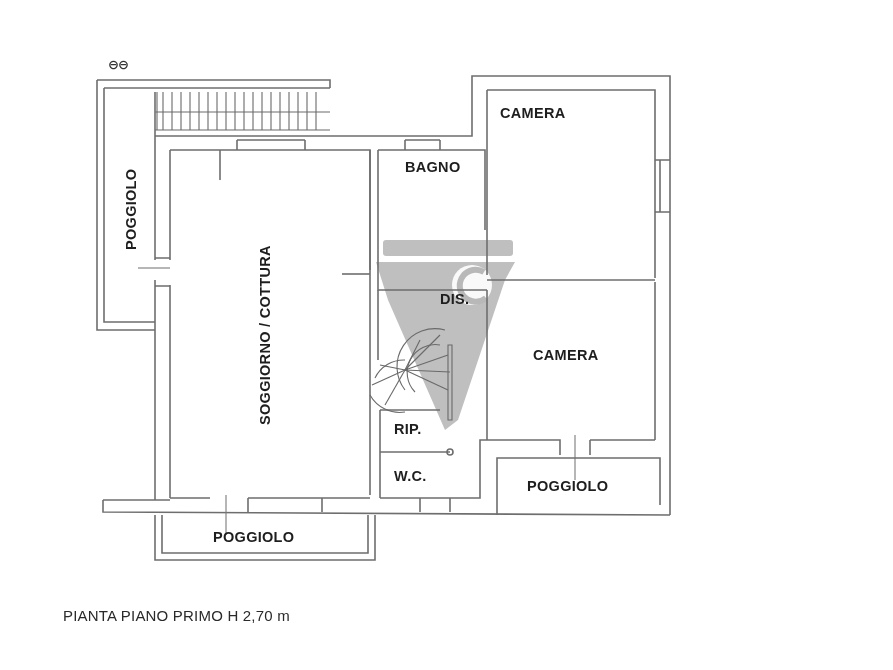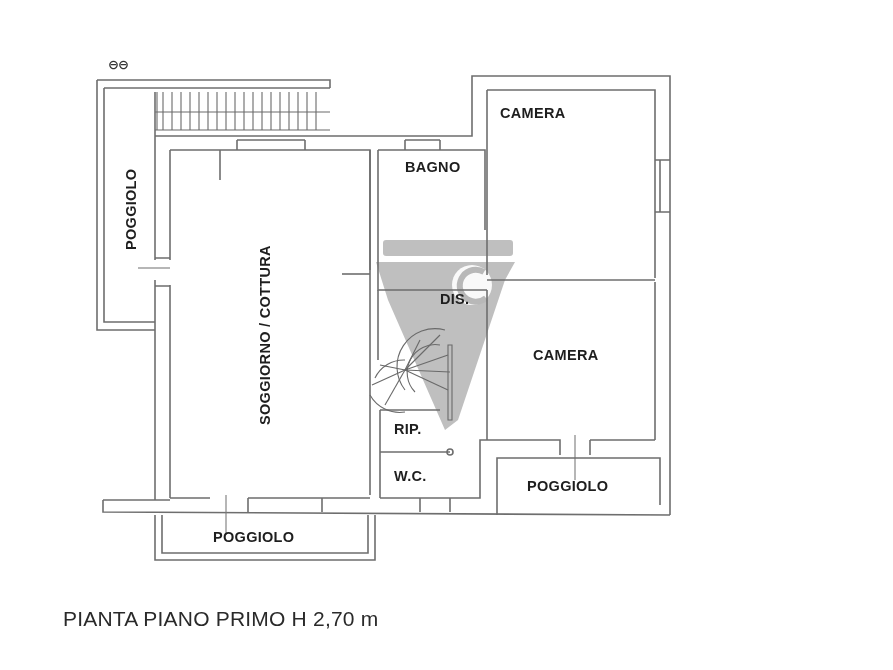--- a/index.html
+++ b/index.html
@@ -2,21 +2,21 @@
 <html><head>
   <meta charset="utf-8">
   <style>
     html, body { margin: 0; padding: 0; background: #ffffff; }
     body { width: 893px; height: 670px; position: relative; overflow: hidden; font-family: "Liberation Sans", sans-serif; }
     #plan { position: absolute; left: 0; top: 0; width: 893px; height: 670px; }
     .wall { fill: none; stroke: #6e6e6e; stroke-width: 1.6; }
     .thin { fill: none; stroke: #7a7a7a; stroke-width: 1.1; }
     .stair { fill: none; stroke: #6a6a6a; stroke-width: 1.1; }
     .room-label { font-family: "Liberation Sans", sans-serif; font-weight: bold; font-size: 14.5px; fill: #1e1e1e; letter-spacing: 0.3px; }
-    .caption { position: absolute; left: 63px; top: 607px; font-family: "Liberation Sans", sans-serif; font-size: 21px; color: #2a2a2a; letter-spacing: 0.2px; }
+    .caption { position: absolute; left: 63px; top: 607px; font-family: "Liberation Sans", sans-serif; font-size: 15px; color: #2a2a2a; letter-spacing: 0.2px; }
     .north-mark { position: absolute; left: 108px; top: 57px; font-family: "DejaVu Sans", sans-serif; font-weight: bold; font-size: 13px; color: #333; letter-spacing: -1px; }
     .watermark { fill: #b8b8b8; opacity: 0.9; }
   </style>
 </head>
 <body>
 
 <div>
   <svg id="plan" viewBox="0 0 893 670" xmlns="http://www.w3.org/2000/svg">
 
     <g>

